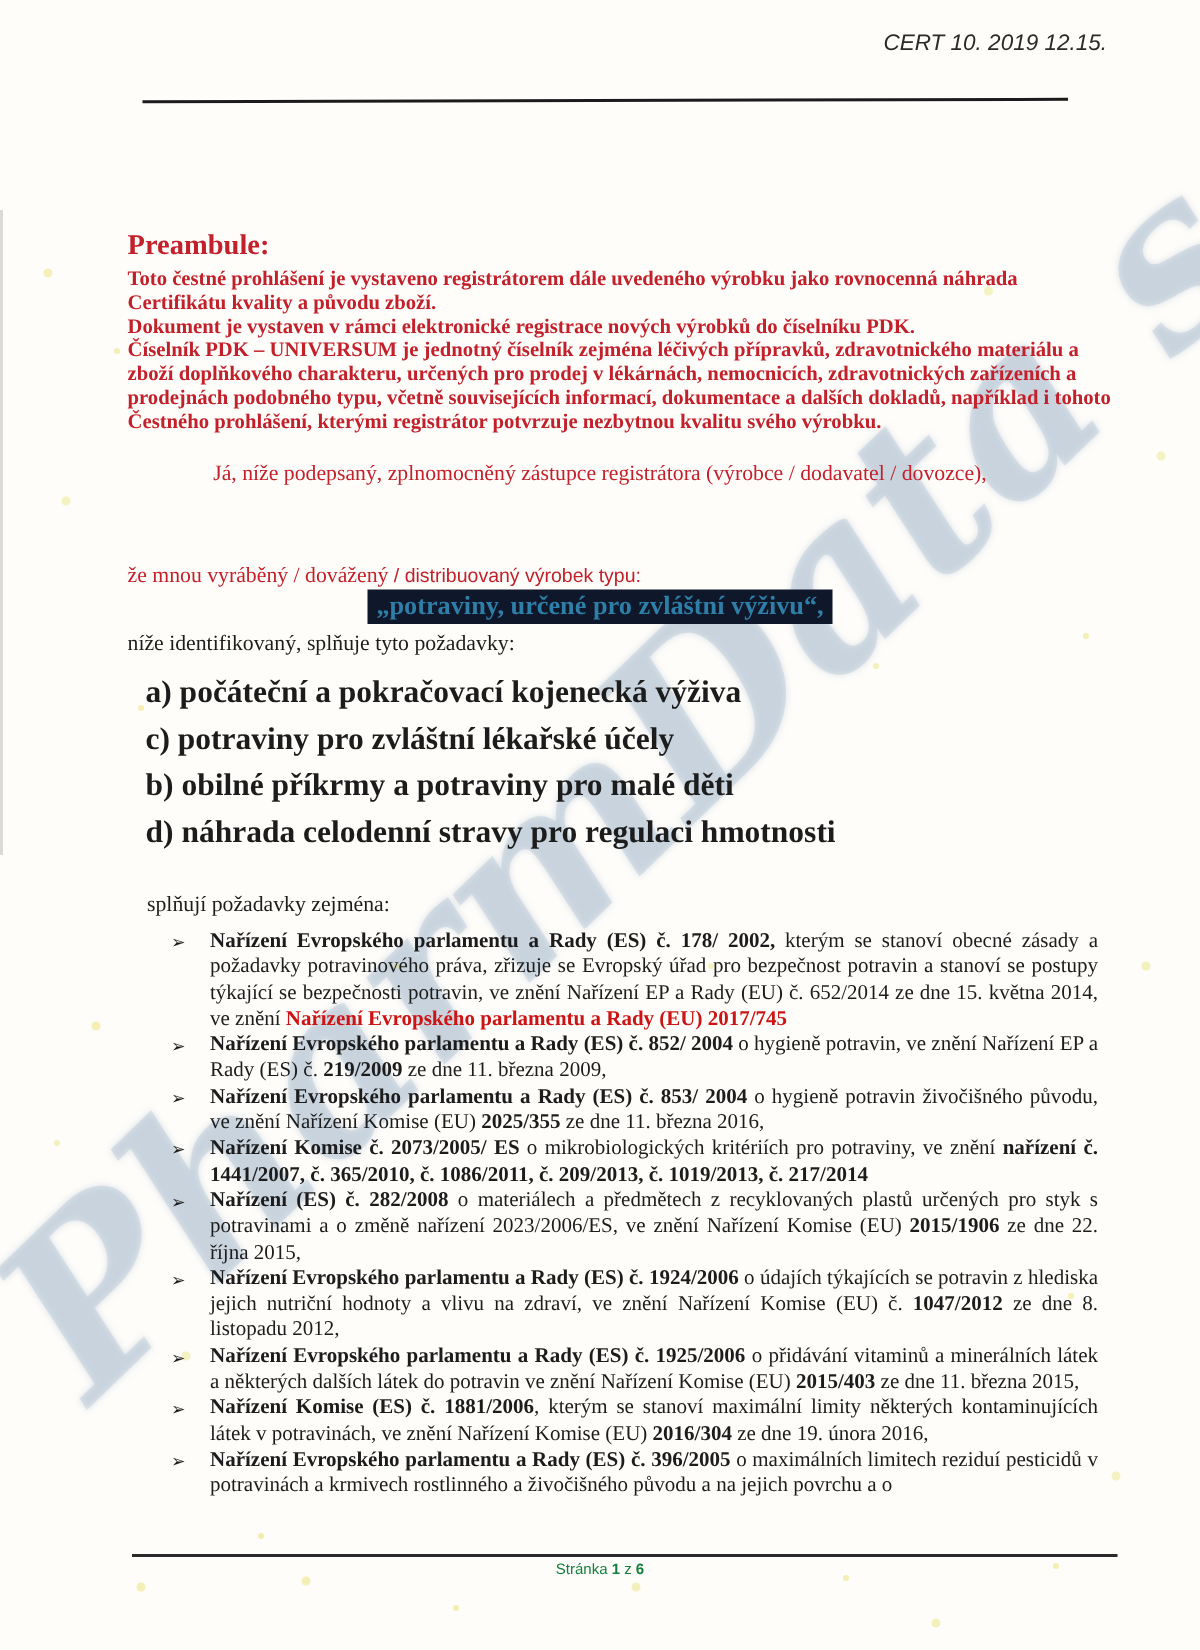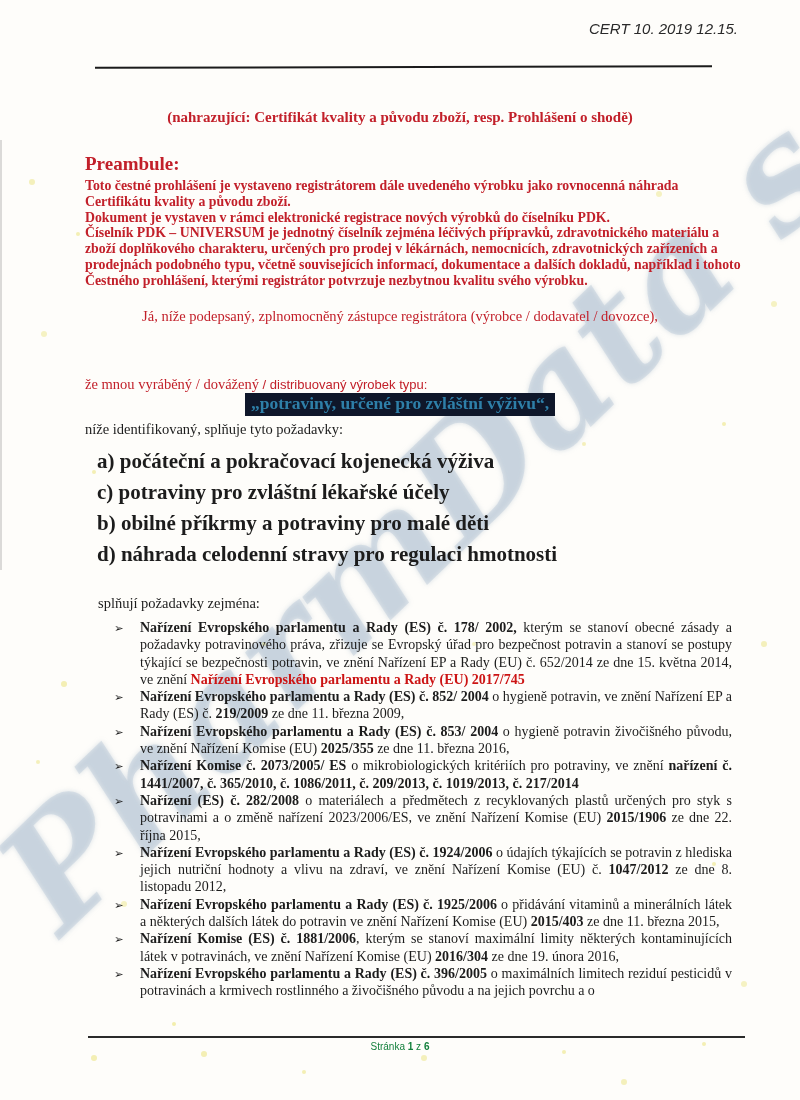--- a/index.html
+++ b/index.html
@@ -143,21 +143,20 @@
 
 <div class="page">
 
   <div class="watermark">PharmData s.r.o.</div>
   <div class="speckles"></div>
   <div class="edge-shadow"></div>
 
   <div class="cert-ref">CERT 10. 2019 12.15.</div>
   <div class="top-rule"></div>
 
-  <div class="subtitle">(nahrazující: Certifikát kvality a původu zboží, resp. Prohlášení o shodě)</div>
 
   <div class="preamble">
     <div class="preamble-heading">Preambule:</div>
     <div class="preamble-body" id="preamble-body">
         <p>Toto čestné prohlášení je vystaveno registrátorem dále uvedeného výrobku jako rovnocenná náhrada Certifikátu kvality a původu zboží.</p>
         <p>Dokument je vystaven v rámci elektronické registrace nových výrobků do číselníku PDK.</p>
         <p>Číselník PDK – UNIVERSUM je jednotný číselník zejména léčivých přípravků, zdravotnického materiálu a zboží doplňkového charakteru, určených pro prodej v lékárnách, nemocnicích, zdravotnických zařízeních a prodejnách podobného typu, včetně souvisejících informací, dokumentace a dalších dokladů, například i tohoto Čestného prohlášení, kterými registrátor potvrzuje nezbytnou kvalitu svého výrobku.</p>
       </div>
   </div>
 

